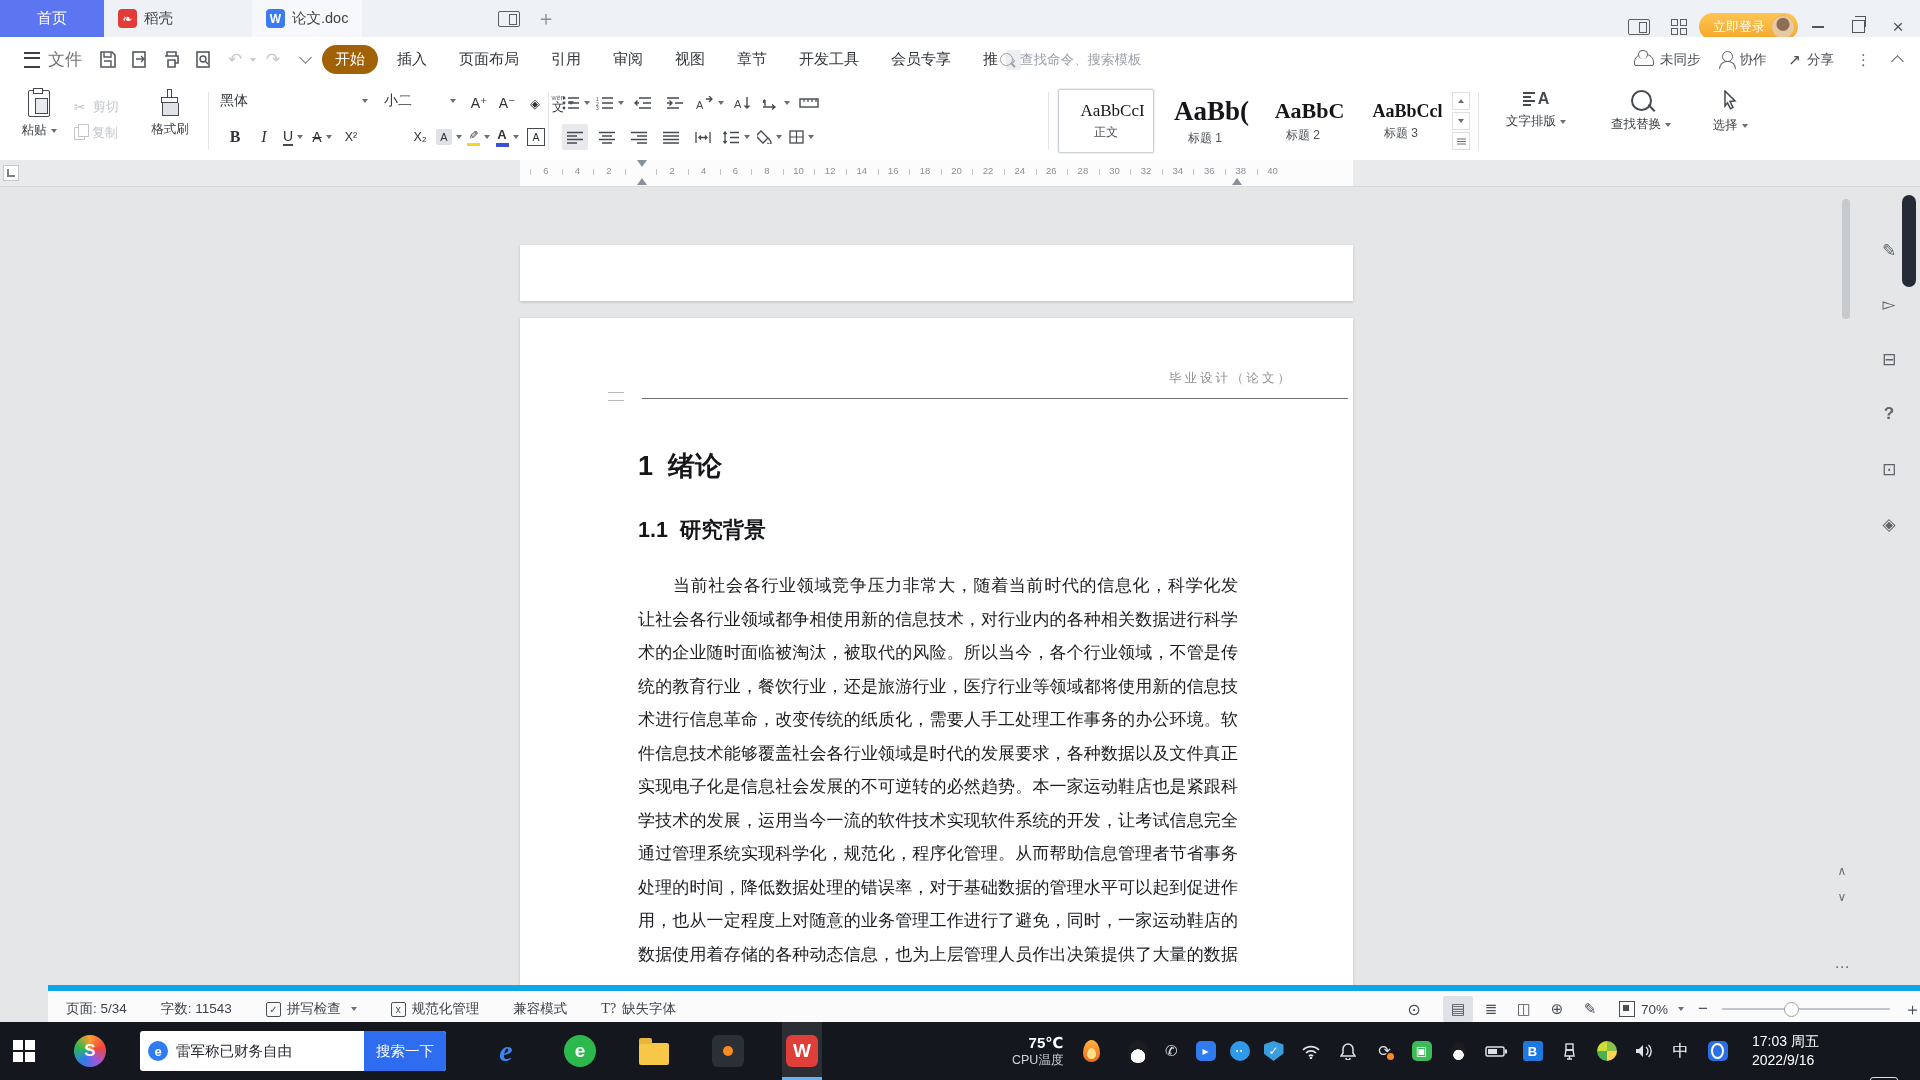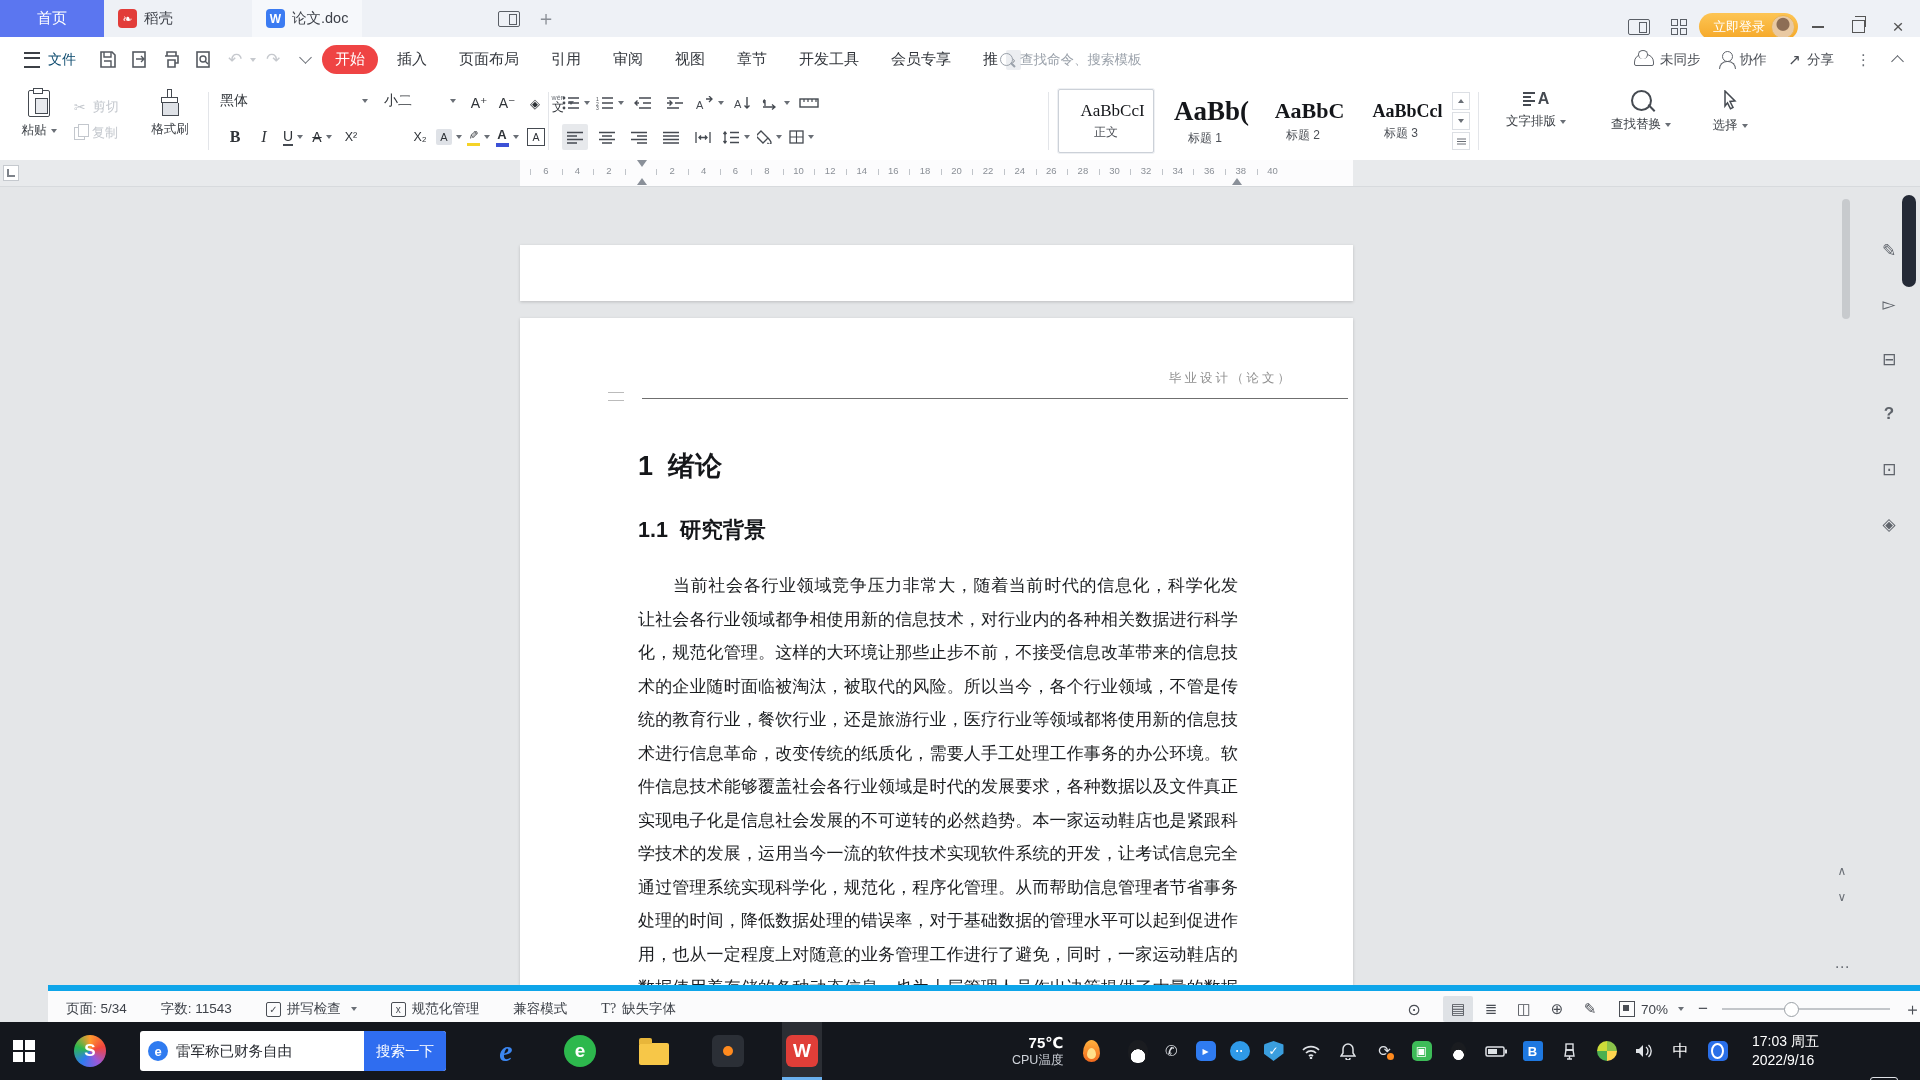--- a/index.html
+++ b/index.html
@@ -26,27 +26,27 @@
               display:flex;align-items:center;font-size:13px;padding:0 3px 0 14px;gap:6px;}
   .avatar{width:22px;height:22px;border-radius:50%;background:radial-gradient(circle at 50% 38%,#8d6e55 0 6px,#e9c9a2 7px);border:1px solid #eeb54b;}
   .mini-monitor{width:20px;height:14px;border:1.6px solid #5a5f66;border-radius:2px;position:relative;}
   .mini-monitor::after{content:"";position:absolute;right:2px;top:2px;width:6px;height:9px;border:1.4px solid #5a5f66;background:#eef1f6;}
   .grid-ico{width:16px;height:16px;display:grid;grid-template-columns:7px 7px;grid-template-rows:7px 7px;gap:2px;}
   .grid-ico i{border:1.5px solid #5a5f66;}
   .restore-ico{width:11px;height:11px;border:1.6px solid #555;position:relative;}
   .restore-ico::before{content:"";position:absolute;left:2px;top:-5px;width:10px;height:10px;border-top:1.6px solid #555;border-right:1.6px solid #555;}
   
   .menubar{left:0;top:37px;width:1920px;height:45px;background:#fff;}
-  .file-btn{gap:8px;font-size:14px;color:#0c4a6e;}
+  .file-btn{gap:8px;font-size:17px;color:#737373;}
   .hamb{width:16px;height:12px;border-top:2px solid #3c4046;border-bottom:2px solid #3c4046;position:relative;}
   .hamb::after{content:"";position:absolute;left:0;top:3px;width:16px;height:2px;background:#3c4046;}
   .qat svg{display:block;}
   .qat .qbtn{width:30px;height:30px;display:flex;align-items:center;justify-content:center;}
   .menu-tab{font-size:15px;color:#33373d;padding:5px 13px;border-radius:15px;}
-  .menu-tab.active{background:#ef4444;color:#fff;}
+  .menu-tab.active{background:#a16207;color:#fff;}
   .more-chip{width:15px;height:20px;background:#eceef1;color:#8a8f96;display:flex;align-items:center;justify-content:center;font-size:11px;border-radius:2px;}
   .search-box{gap:7px;color:#9aa1aa;font-size:13.5px;}
   .mag{width:11px;height:11px;border:1.6px solid #9aa1aa;border-radius:50%;position:relative;}
   .mag::after{content:"";position:absolute;left:9px;top:10px;width:6px;height:1.6px;background:#9aa1aa;transform:rotate(45deg);}
   .mb-right{gap:6px;font-size:13.5px;color:#4a4e55;}
   .cloud{width:18px;height:10px;background:#fff;border:1.6px solid #62666d;border-radius:8px 8px 2px 2px;position:relative;}
   .cloud::before{content:"";position:absolute;left:3px;top:-5px;width:8px;height:8px;border-radius:50%;border:1.6px solid #62666d;border-bottom:none;background:#fff;}
   .person{width:9px;height:9px;border-radius:50%;border:1.6px solid #62666d;position:relative;top:-3px;}
   .person::after{content:"";position:absolute;left:-4px;top:9px;width:15px;height:7px;border:1.6px solid #62666d;border-bottom:none;border-radius:8px 8px 0 0;}
   .vdots{font-size:15px;color:#6a6f76;letter-spacing:0;}
@@ -559,21 +559,20 @@
 
     <div class="abs page">
       <div class="abs pg-hmark"></div>
       <div class="abs pg-header">毕业设计（论文）</div>
       <div class="abs pg-hline"></div>
       <div class="abs h1">1  绪论</div>
       <div class="abs h2">1.1  研究背景</div>
       <div class="abs para">
         <div class="dl dl-first">当前社会各行业领域竞争压力非常大，随着当前时代的信息化，科学化发展，</div>
         <div class="dl">让社会各行业领域都争相使用新的信息技术，对行业内的各种相关数据进行科学</div>
-        <div class="dl">化，规范化管理。这样的大环境让那些止步不前，不接受信息改革带来的信息技</div>
         <div class="dl">术的企业随时面临被淘汰，被取代的风险。所以当今，各个行业领域，不管是传</div>
         <div class="dl">统的教育行业，餐饮行业，还是旅游行业，医疗行业等领域都将使用新的信息技</div>
         <div class="dl">术进行信息革命，改变传统的纸质化，需要人手工处理工作事务的办公环境。软</div>
         <div class="dl">件信息技术能够覆盖社会各行业领域是时代的发展要求，各种数据以及文件真正</div>
         <div class="dl">实现电子化是信息社会发展的不可逆转的必然趋势。本一家运动鞋店也是紧跟科</div>
         <div class="dl">学技术的发展，运用当今一流的软件技术实现软件系统的开发，让考试信息完全</div>
         <div class="dl">通过管理系统实现科学化，规范化，程序化管理。从而帮助信息管理者节省事务</div>
         <div class="dl">处理的时间，降低数据处理的错误率，对于基础数据的管理水平可以起到促进作</div>
         <div class="dl">用，也从一定程度上对随意的业务管理工作进行了避免，同时，一家运动鞋店的</div>
         <div class="dl">数据使用着存储的各种动态信息，也为上层管理人员作出决策提供了大量的数据</div>

